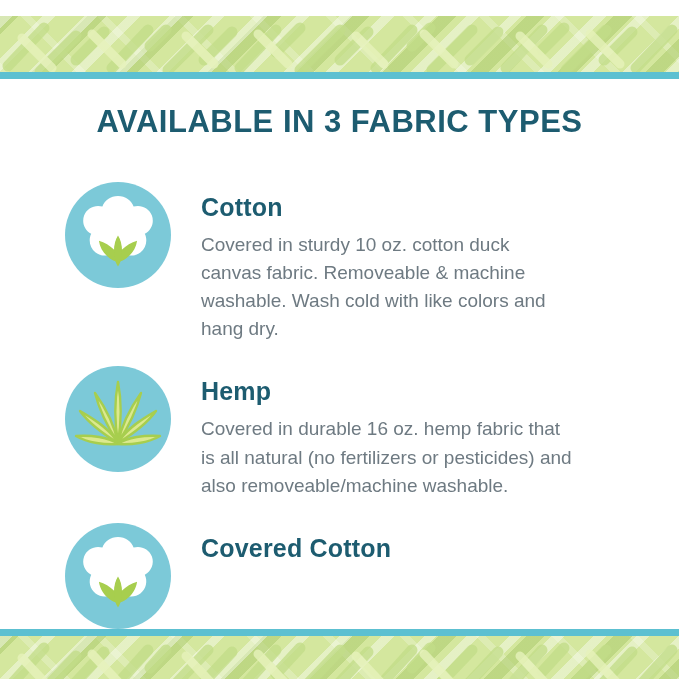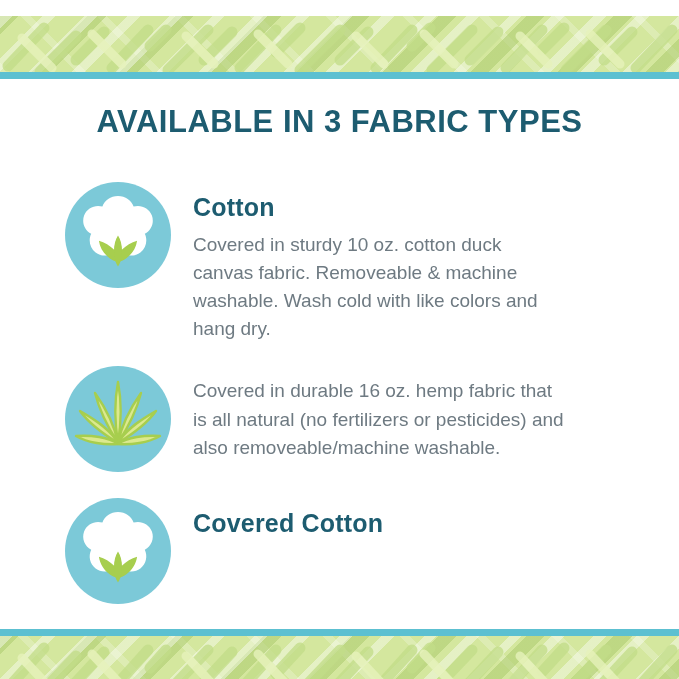--- a/index.html
+++ b/index.html
@@ -102,20 +102,21 @@
     top: 163px;
     left: 0;
     width: 679px;
   }
   .feature {
     position: relative;
     display: flex;
     align-items: flex-start;
     padding-left: 62px;
     margin-bottom: 20px;
+    gap: 8px;
   }
   .icon-wrap {
     flex: 0 0 auto;
     width: 112px;
     height: 112px;
     margin-right: 19px;
   }
   .icon-wrap svg { display: block; width: 112px; height: 112px; }
 
   .feature-text {
@@ -211,20 +212,21 @@
             <path d="M56 80 C47 66 38 50 33 30 C43 44 52 60 56 80 Z"></path>
             <path d="M56 80 C65 66 74 50 79 30 C69 44 60 60 56 80 Z"></path>
             <path d="M56 80 C43 72 28 62 18 48 C32 56 48 66 56 80 Z"></path>
             <path d="M56 80 C69 72 84 62 94 48 C80 56 64 66 56 80 Z"></path>
             <path d="M56 81 C43 82 26 80 14 73 C29 72 47 74 56 81 Z"></path>
             <path d="M56 81 C69 82 86 80 98 73 C83 72 65 74 56 81 Z"></path>
           </g>
         </svg>
       </div>
       <div class="feature-text">
+        <div class="feature-heading">Hemp</div>
         <div class="feature-body">Covered in durable 16 oz. hemp fabric that is all natural (no fertilizers or pesticides) and also removeable/machine washable.</div>
       </div>
     </div>
 
     <div class="feature">
       <div class="icon-wrap">
         <svg viewBox="0 0 112 112">
           <circle cx="56" cy="56" r="53" fill="#7cc9d8"></circle>
           <path d="M56 17c7.5 0 13.4 4.4 15.6 10.6 7.4-2.2 15.6 1.6 18.3 9 2.6 7.1-.6 14.7-7.1 18.2 3 6.3 1.5 14.2-4.4 18.7-5.3 4.1-12.4 3.9-17.5.2-1.6 1.6-3.3 2.8-4.9 2.8s-3.3-1.2-4.9-2.8c-5.1 3.7-12.2 3.9-17.5-.2-5.9-4.5-7.4-12.4-4.4-18.7-6.5-3.5-9.7-11.1-7.1-18.2 2.7-7.4 10.9-11.2 18.3-9C42.6 21.4 48.5 17 56 17z" fill="#ffffff"></path>
           <path d="M56 57.5c2.3 3.6 3.4 8.3 3.5 13.6 4.6-4.6 9.9-7.8 15.6-9.4-1.1 7.4-5.1 13.6-11 17.7-2.6 1.8-5.4 3-8.1 3.6-2.7-.6-5.5-1.8-8.1-3.6-5.9-4.1-9.9-10.3-11-17.7 5.7 1.6 11 4.8 15.6 9.4.1-5.3 1.2-10 3.5-13.6z" fill="#a7ce4e"></path>

